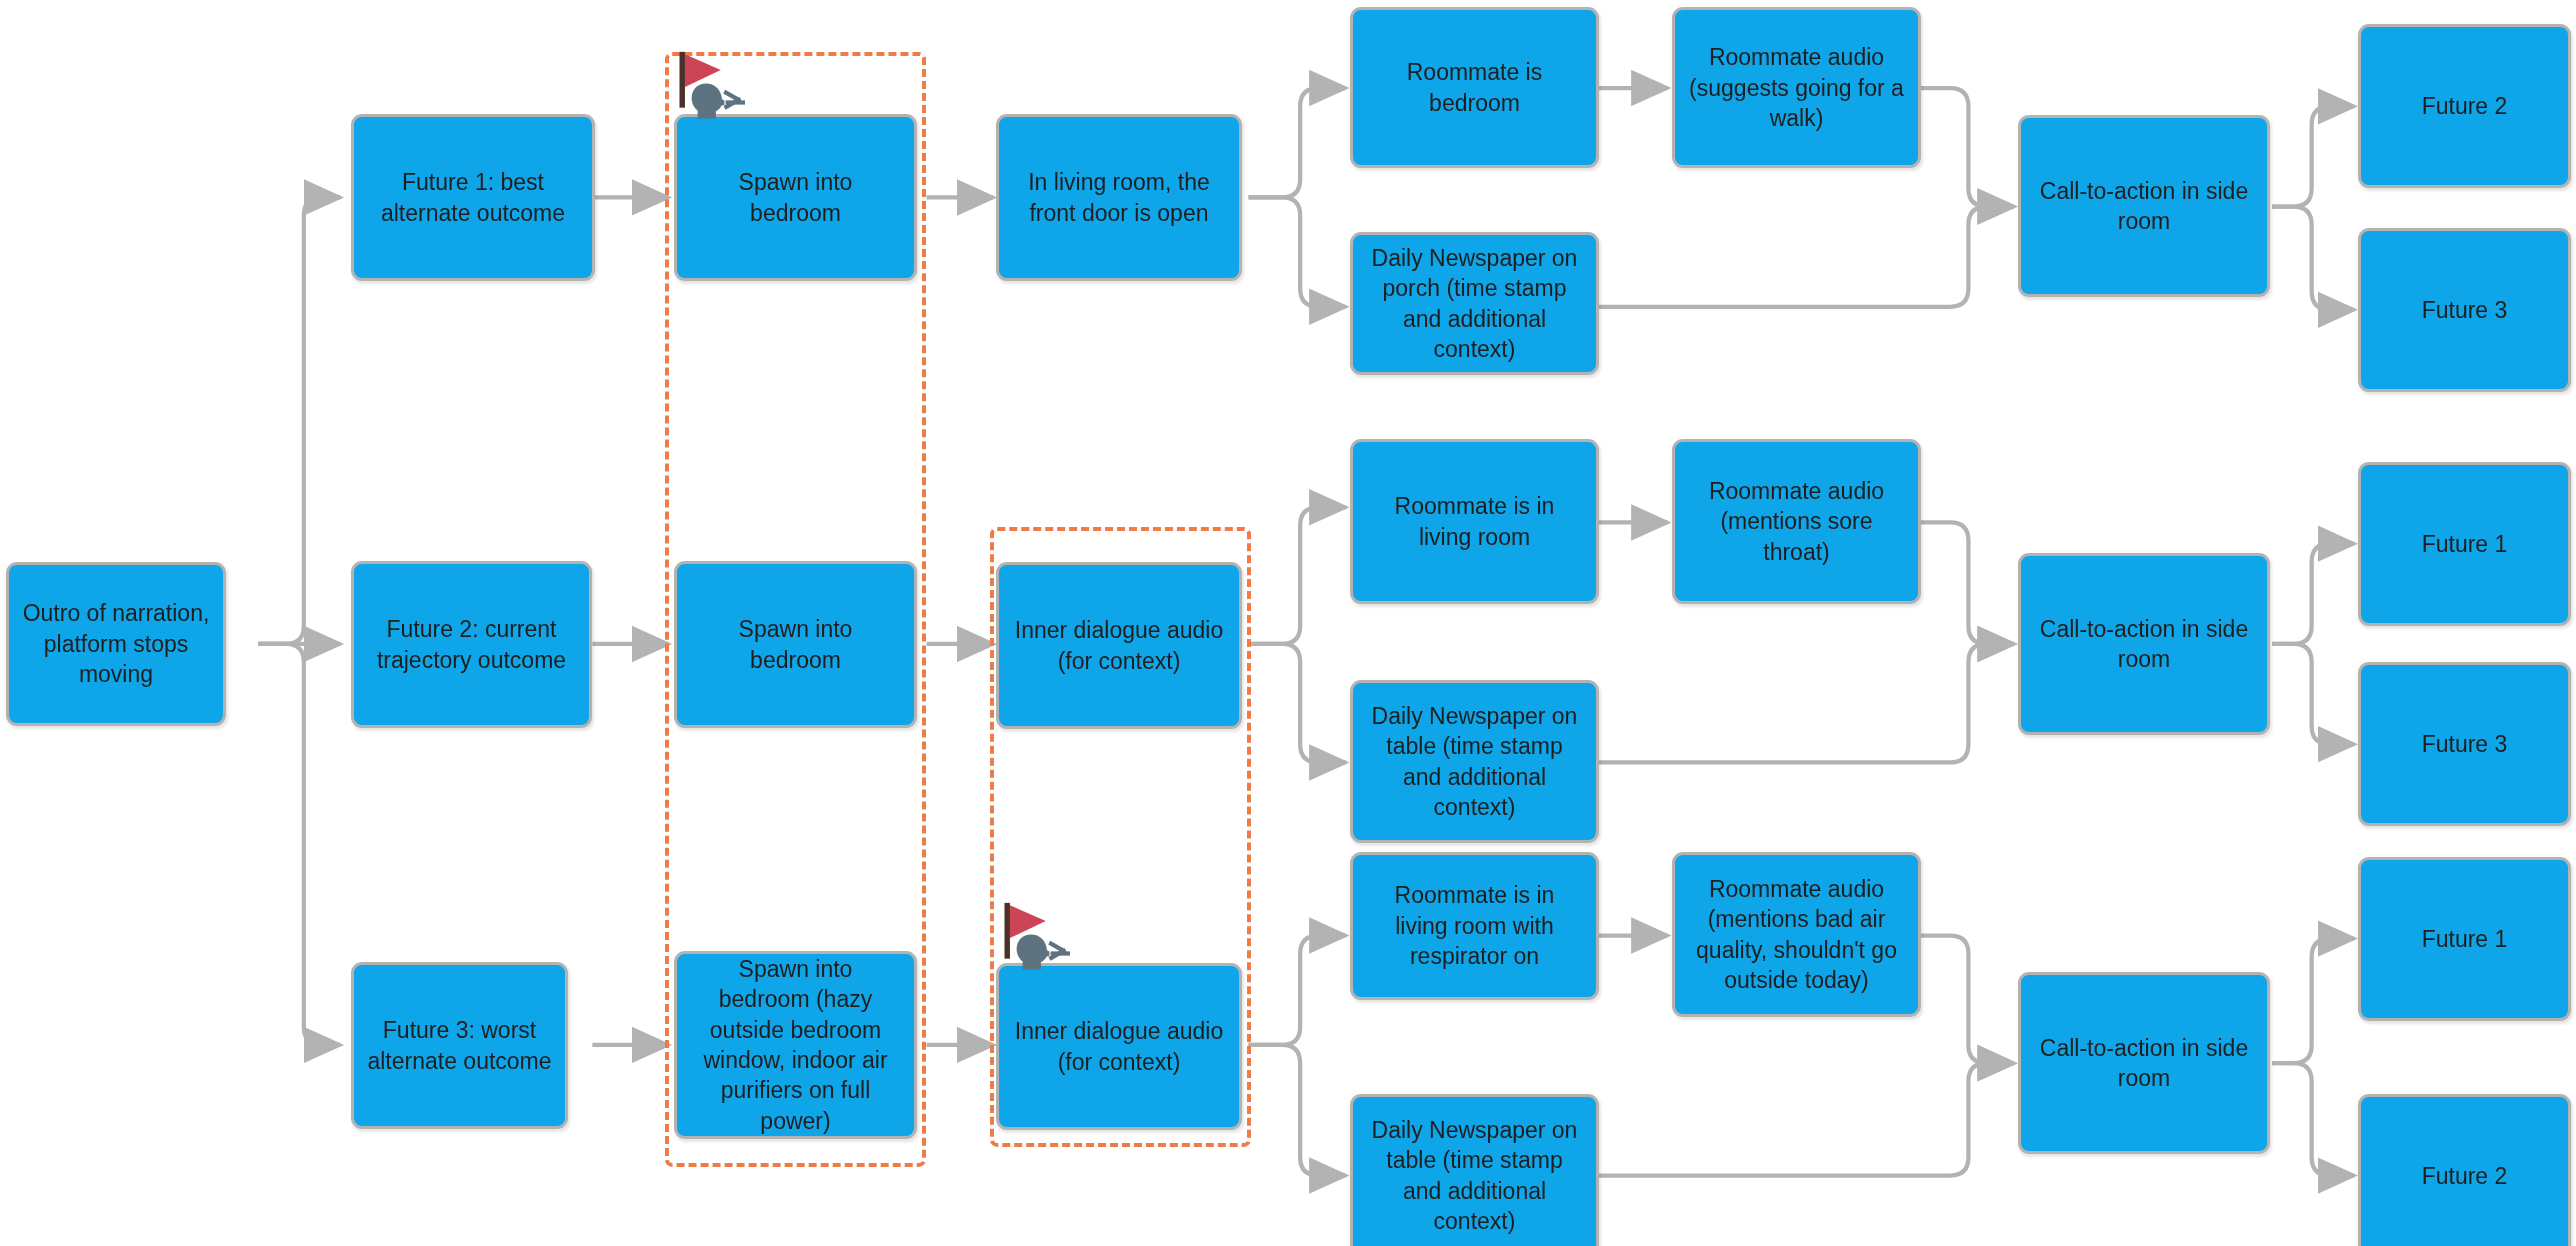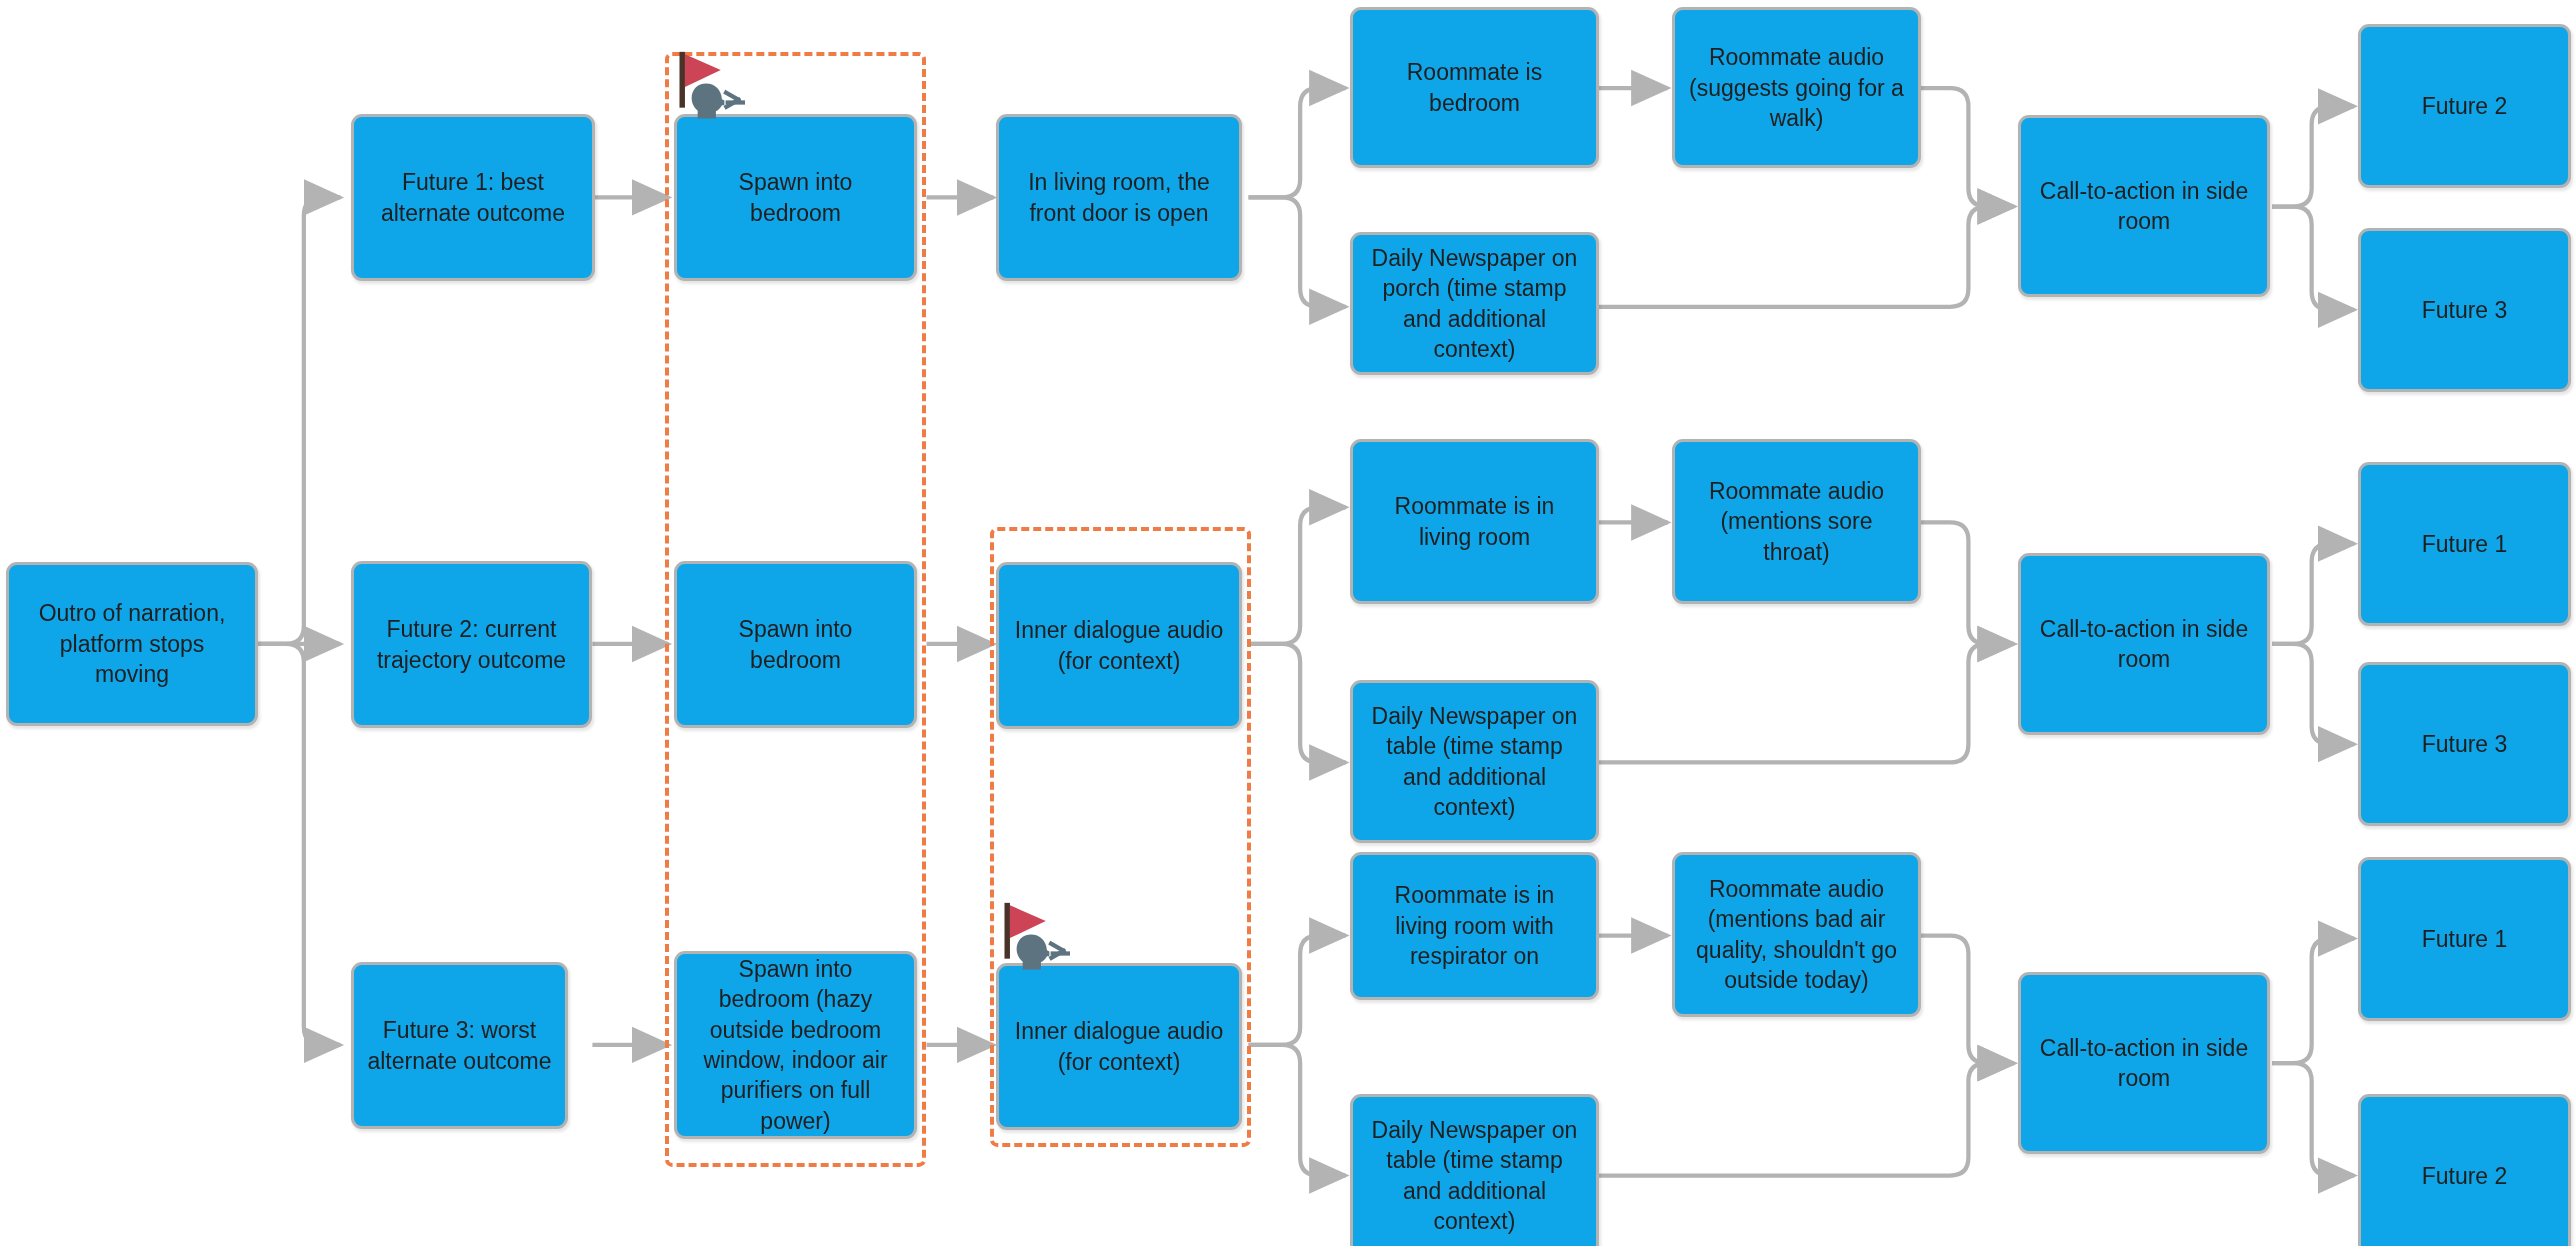--- a/index.html
+++ b/index.html
@@ -113,21 +113,21 @@
       <path d="M3740,1060 L3775,1060 Q3805,1060 3805,1090 L3805,1195 Q3805,1225 3835,1225 L3875,1225"></path>
 
       <path d="M3740,1750 L3775,1750 Q3805,1750 3805,1720 L3805,1575 Q3805,1545 3835,1545 L3875,1545"></path>
       <path d="M3740,1750 L3775,1750 Q3805,1750 3805,1780 L3805,1905 Q3805,1935 3835,1935 L3875,1935"></path>
     </g>
   </svg>
 
   <div class="dashed-group" style="left:665px; top:52px; width:261px; height:1115px;"></div>
   <div class="dashed-group" style="left:990px; top:527px; width:261px; height:620px;"></div>
 
-  <div class="node" style="left:6px; top:562px; width:252px; height:164px;">
+  <div class="node" style="left:6px; top:562px; width:220px; height:164px;">
     <span>Outro of narration, platform stops moving</span>
   </div>
 
   <div class="node" style="left:351px; top:114px; width:244px; height:167px;">
     <span>Future 1: best alternate outcome</span>
   </div>
   <div class="node" style="left:351px; top:561px; width:241px; height:167px;">
     <span>Future 2: current trajectory outcome</span>
   </div>
   <div class="node" style="left:351px; top:962px; width:217px; height:167px;text-align:center;">

